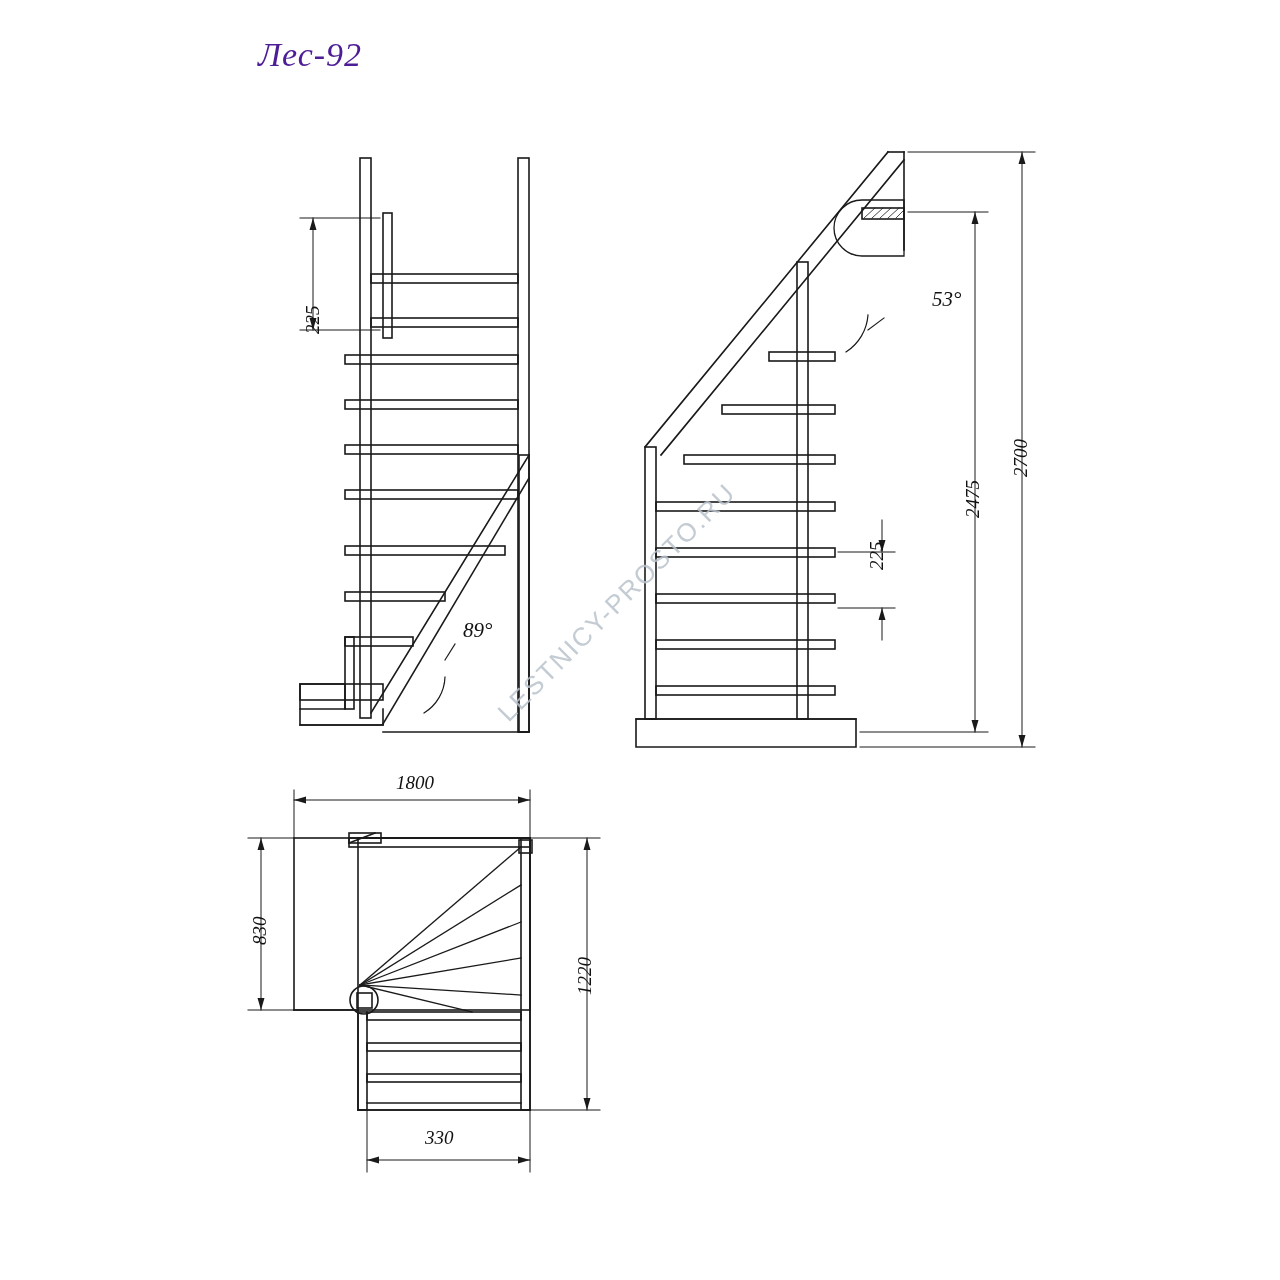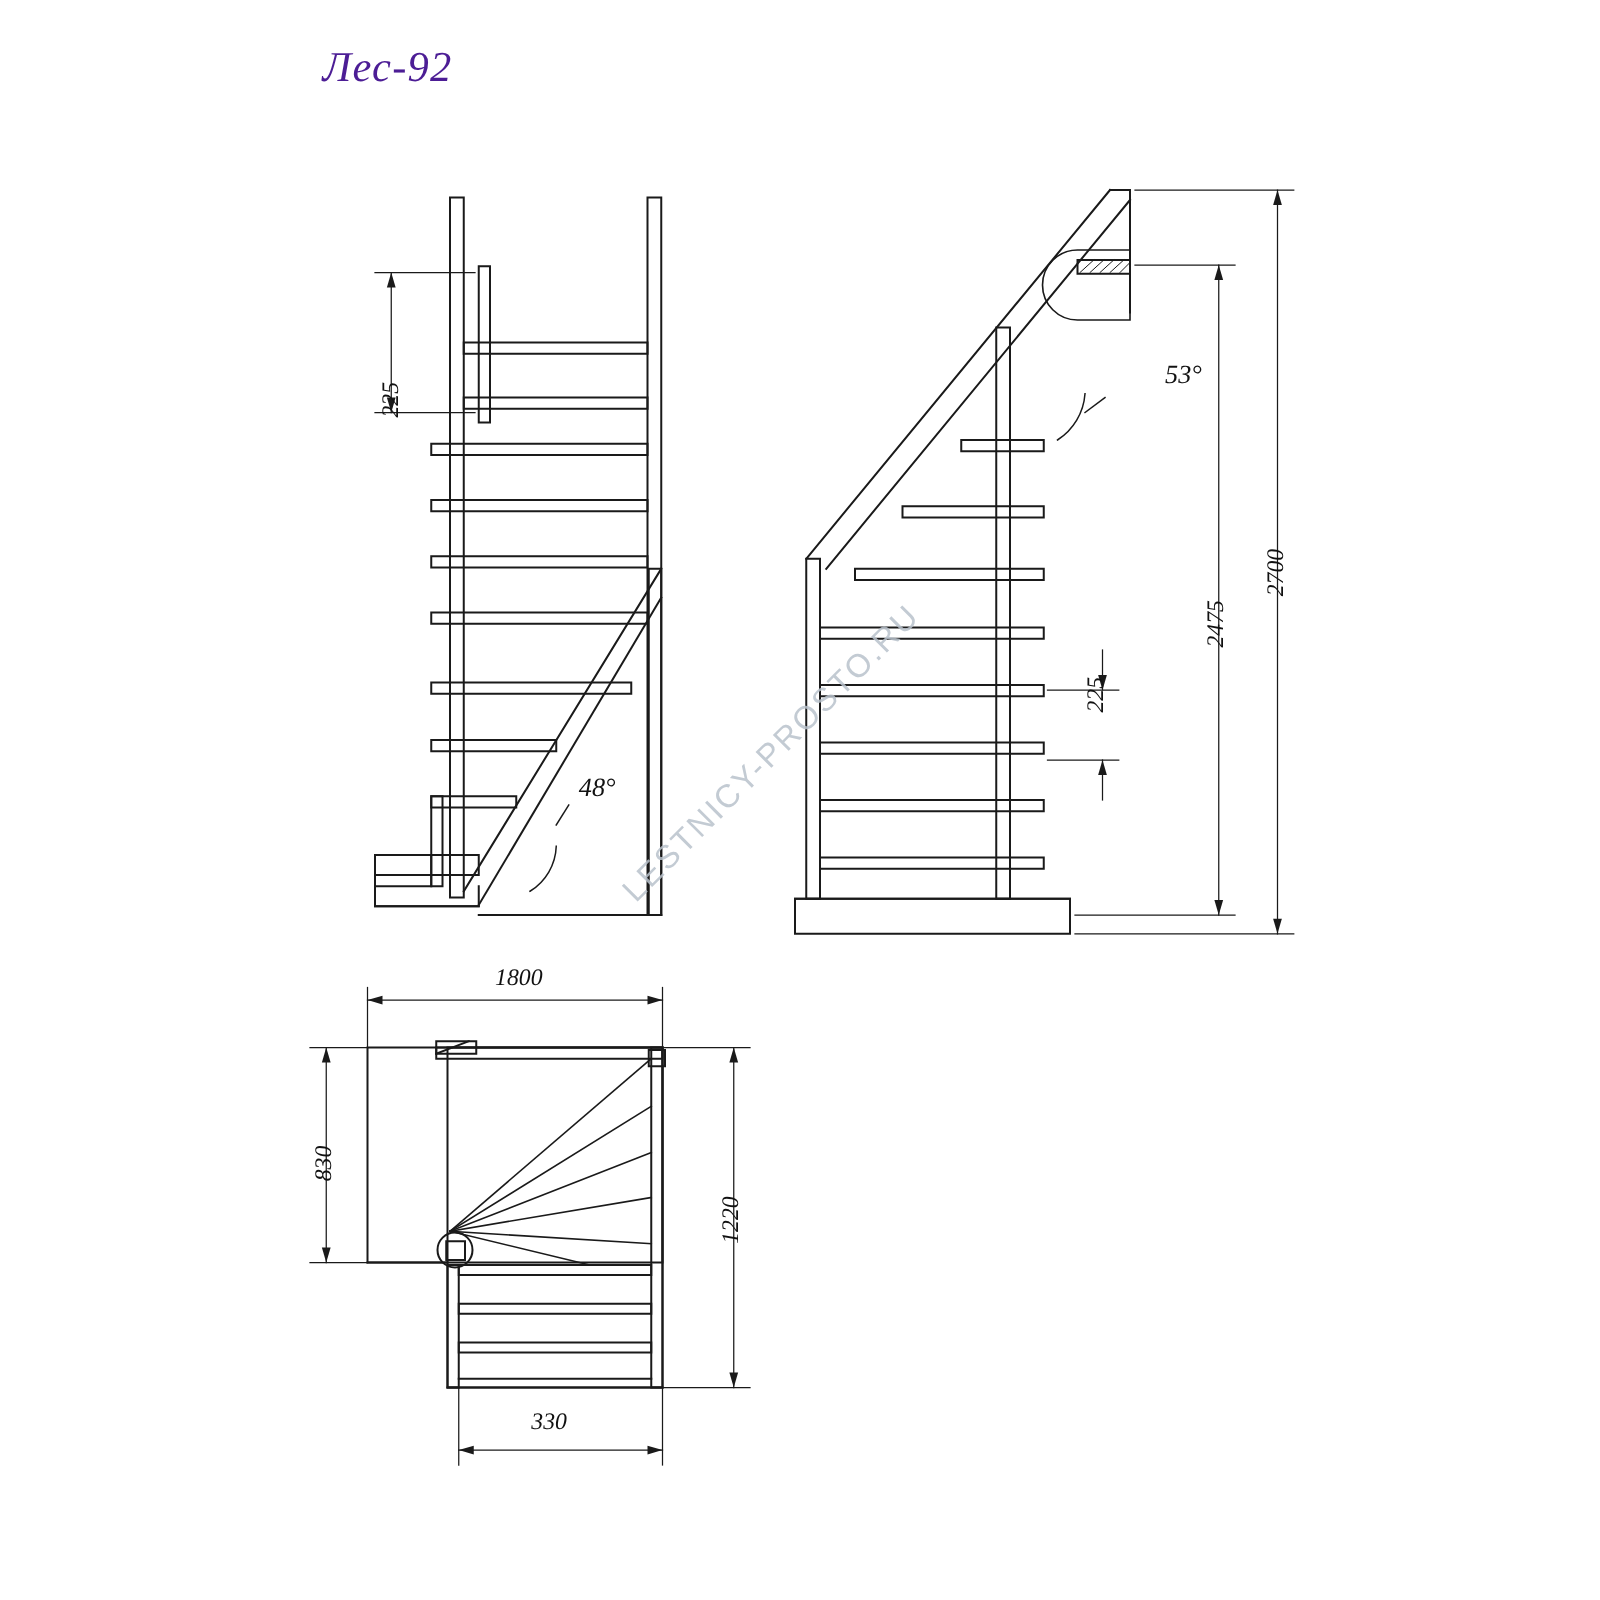--- a/index.html
+++ b/index.html
@@ -249,21 +249,21 @@
         <line x1="530" y1="1110" x2="530" y2="1172"></line>
         <line x1="367" y1="1160" x2="530" y2="1160"></line>
         <path d="M367 1160 l12 -3.5 v7 z" fill="#1a1a1a" stroke="none"></path>
         <path d="M530 1160 l-12 -3.5 v7 z" fill="#1a1a1a" stroke="none"></path>
       </g>
 
     </g>
   </svg>
 
   <div class="dim vert" style="left:302px; top:334px;">225</div>
-  <div class="dim" style="left:463px; top:618px; font-size:21px;">48°</div>
+  <div class="dim" style="left:463px; top:618px; font-size:21px;">89°</div>
 
   <div class="dim" style="left:932px; top:287px; font-size:21px;">53°</div>
   <div class="dim vert" style="left:866px; top:570px;">225</div>
   <div class="dim vert" style="left:962px; top:518px;">2475</div>
   <div class="dim vert" style="left:1010px; top:477px;">2700</div>
 
   <div class="dim" style="left:396px; top:772px;">1800</div>
   <div class="dim vert" style="left:249px; top:945px;">830</div>
   <div class="dim vert" style="left:574px; top:995px;">1220</div>
   <div class="dim" style="left:425px; top:1127px;">330</div>

